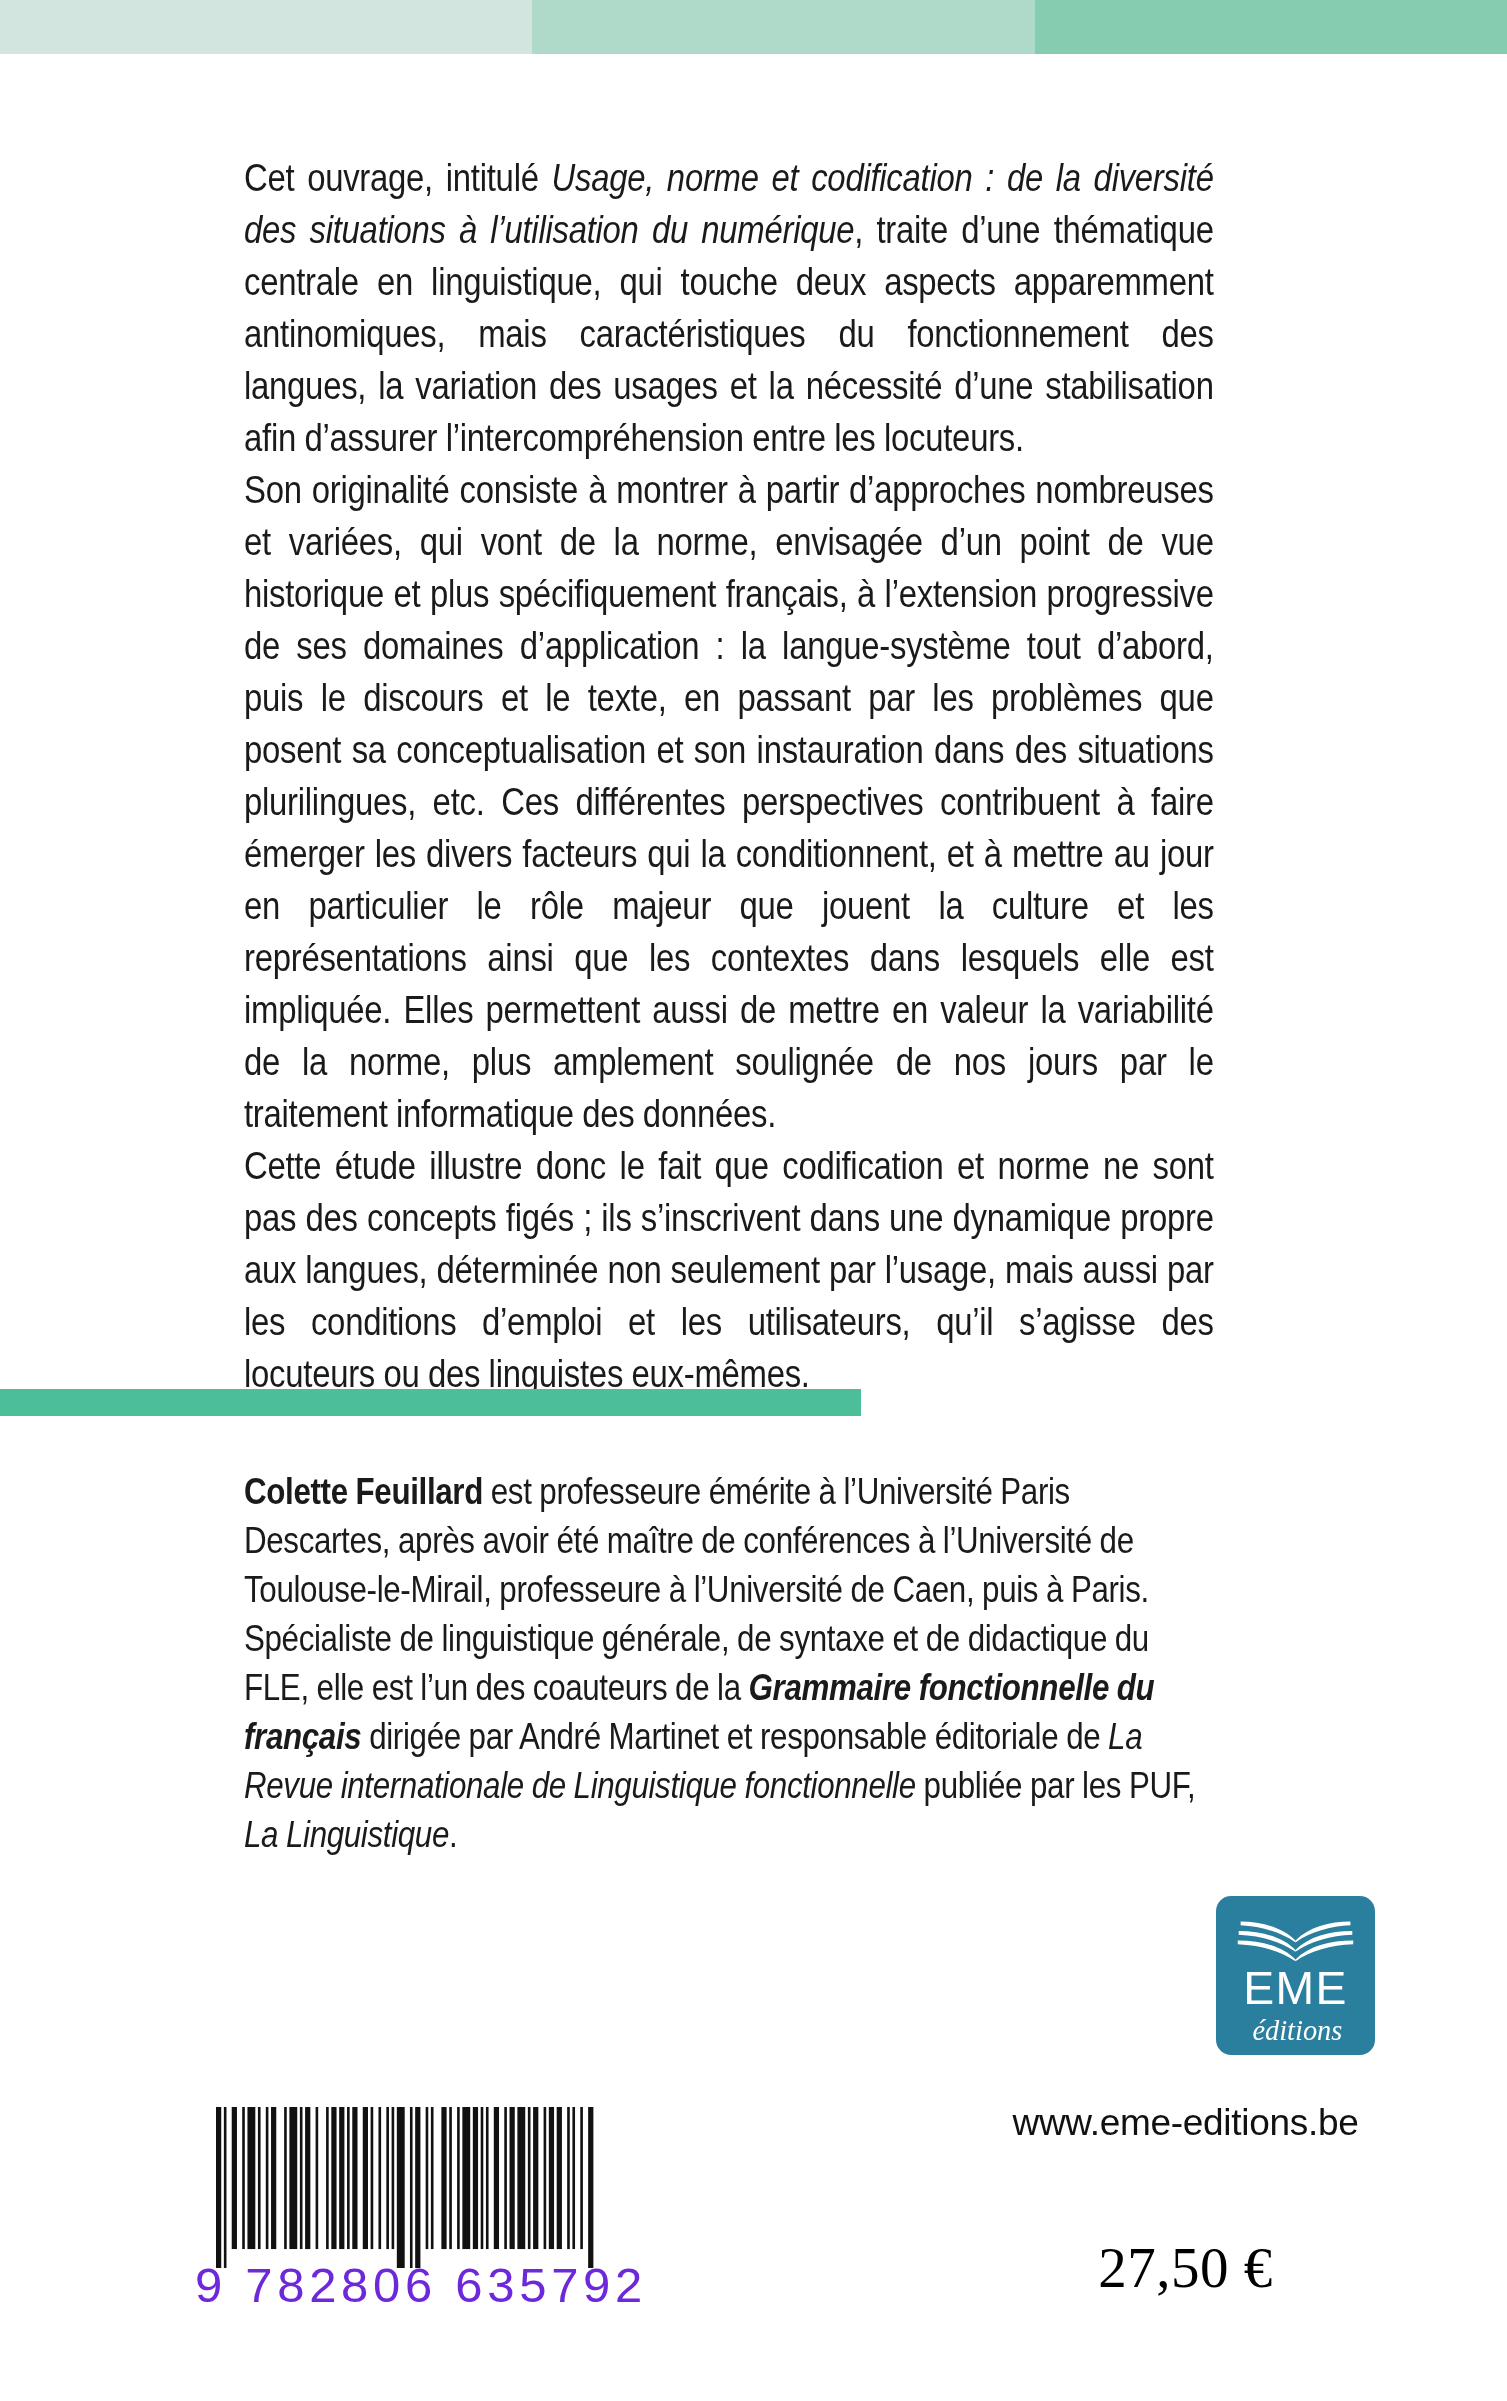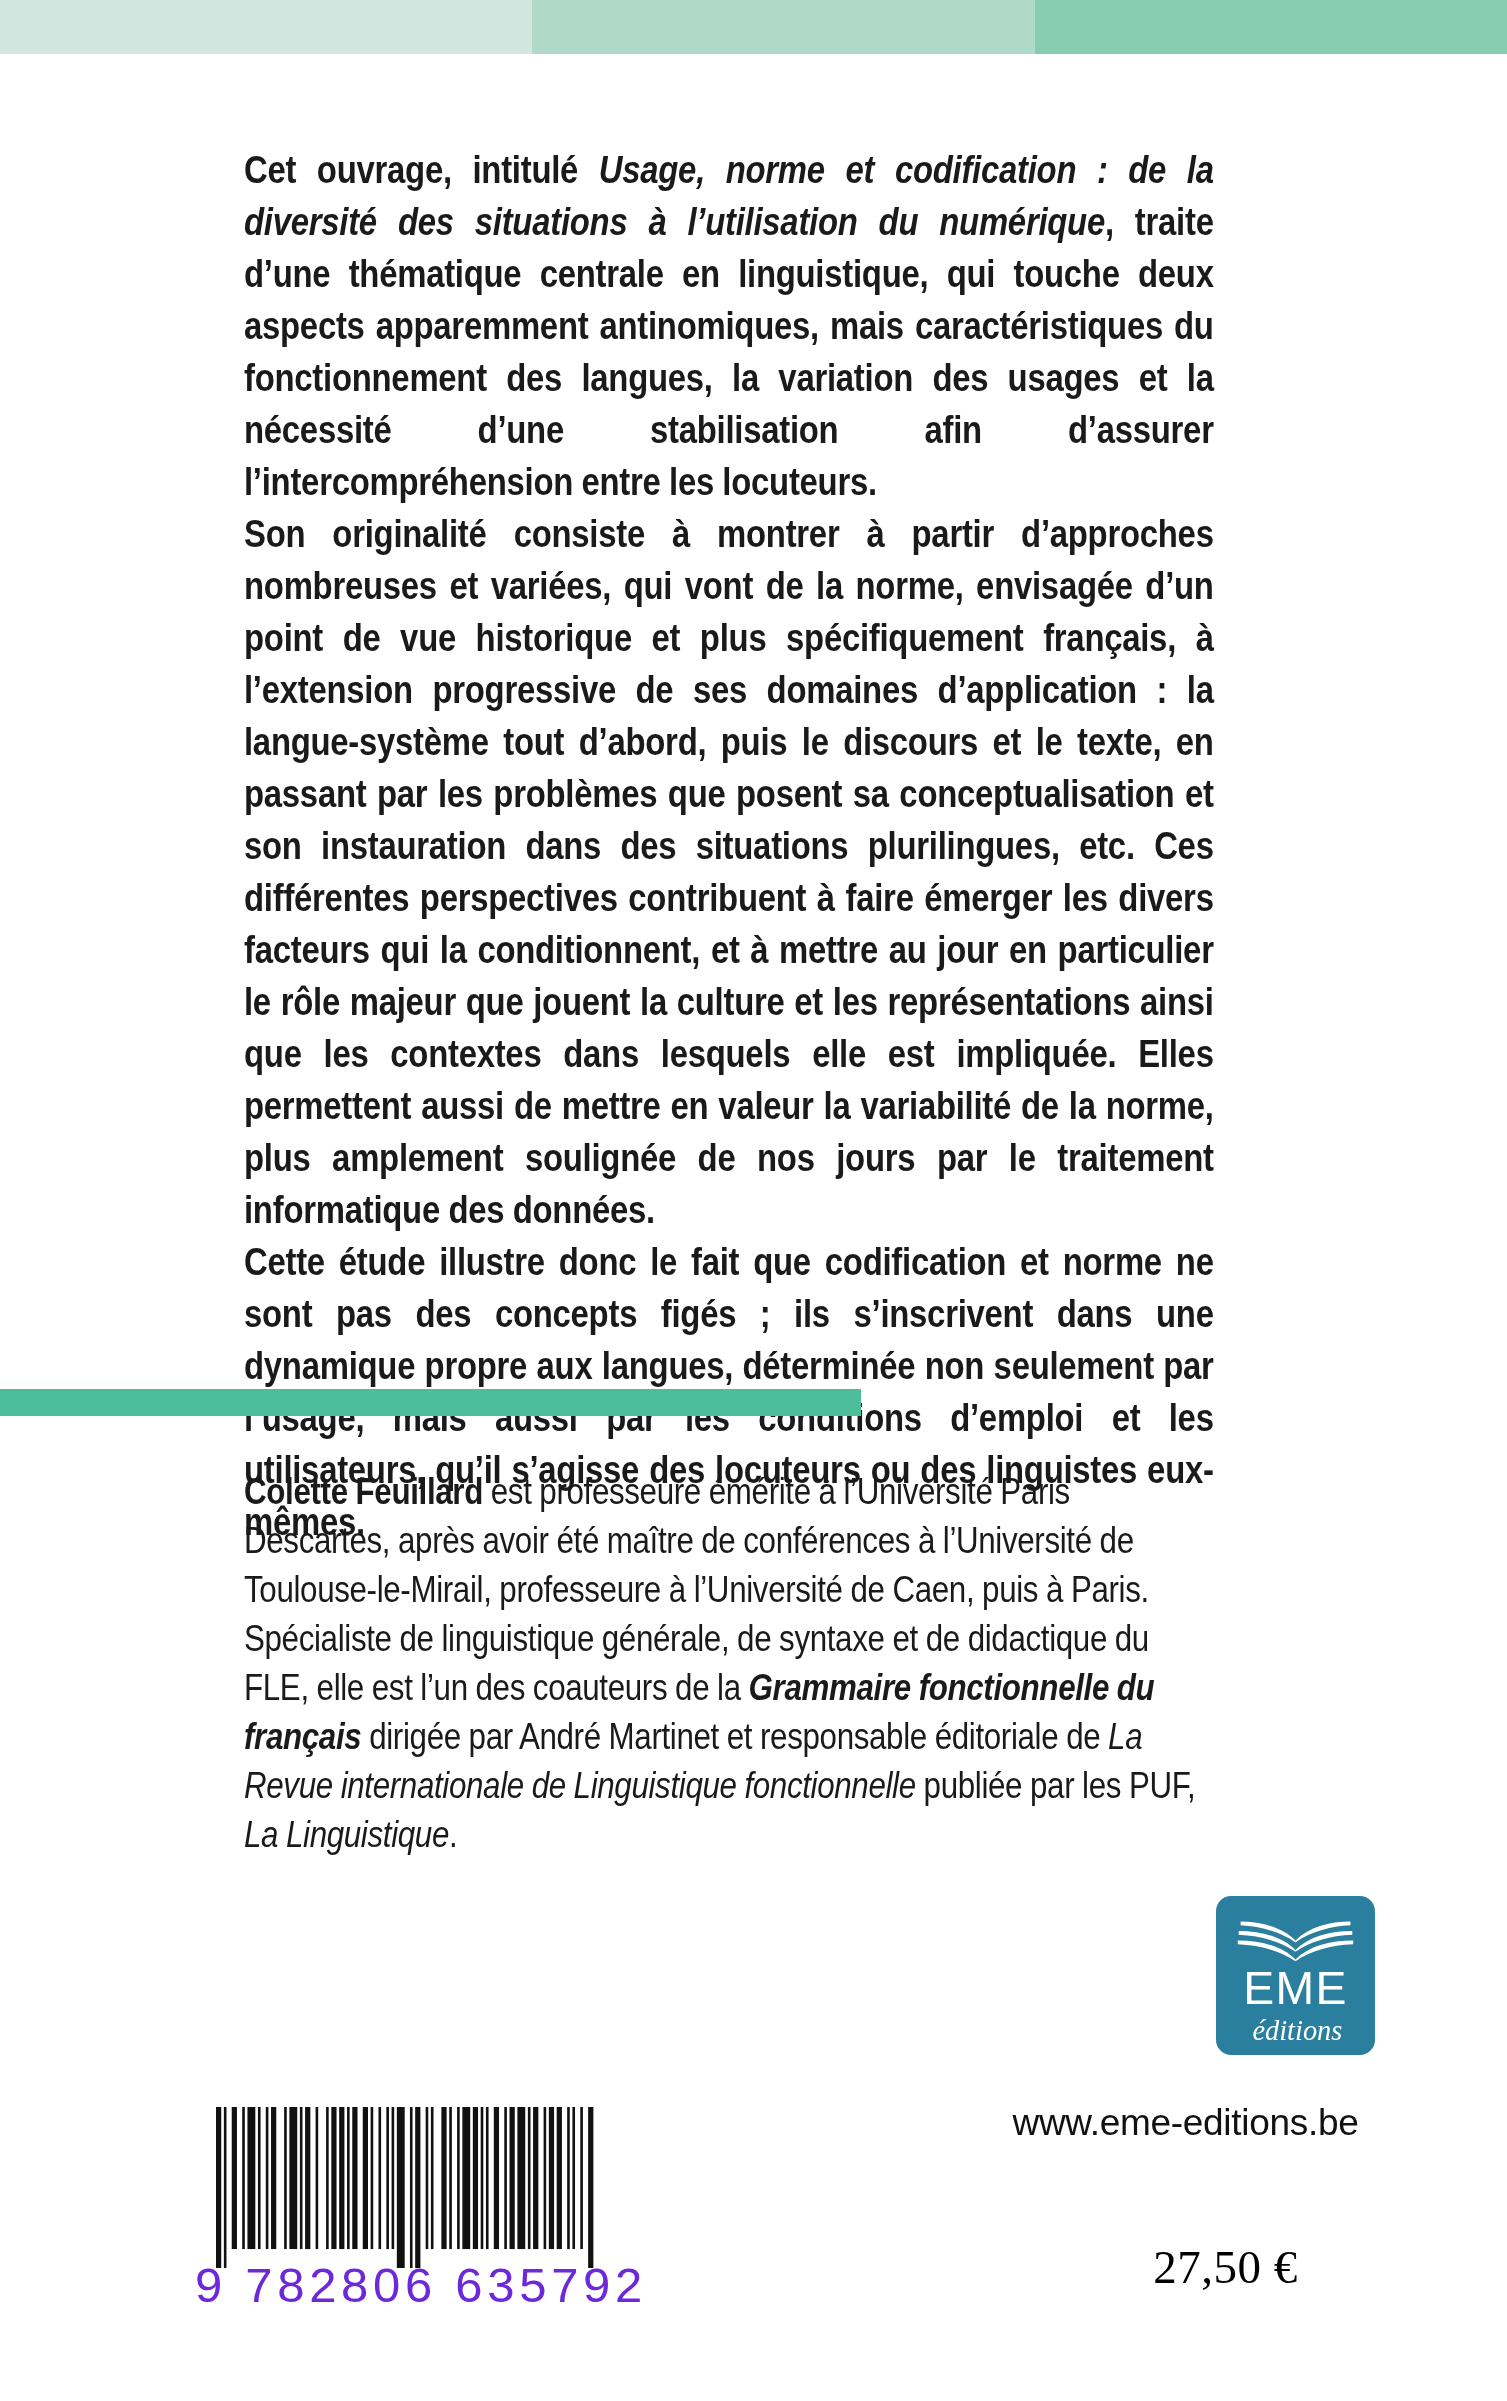--- a/index.html
+++ b/index.html
@@ -26,23 +26,22 @@
   }
   .band { height: 100%; }
   .band-1 { width: 532px; background: #D2E6DF; }
   .band-2 { width: 503px; background: #AFD9C8; }
   .band-3 { flex: 1;      background: #86CCB0; }
 
   
   #blurb {
     position: absolute;
     left: 244px;
-    top: 144px;
+    top: 152px;
     width: 970px;
-    font-weight: bold;
   }
   .para {
     font-family: "Liberation Sans", sans-serif;
     font-size: 38px;
     line-height: 52px;
     text-align: justify;
     text-justify: inter-word;
     letter-spacing: -0.3px;
     word-spacing: -0.5px;
     margin: 0;
@@ -135,26 +134,26 @@
   .isbn-line {
     font-family: "Liberation Sans", sans-serif;
     font-size: 37px;
     line-height: 51px;
     letter-spacing: -0.3px;
     white-space: nowrap;
     color: #111;
   }
   #price {
     position: absolute;
-    left: 1027px;
+    left: 987px;
     top: 2239px;
     width: 397px;
     text-align: center;
     font-family: "Liberation Serif", serif;
-    font-size: 47px;
+    font-size: 57px;
     line-height: 57px;
     color: #000;
     letter-spacing: 0.5px;
   }
 </style>
 </head>
 <body>
 
 <div id="top-bands">
   <div class="band band-1"></div>

